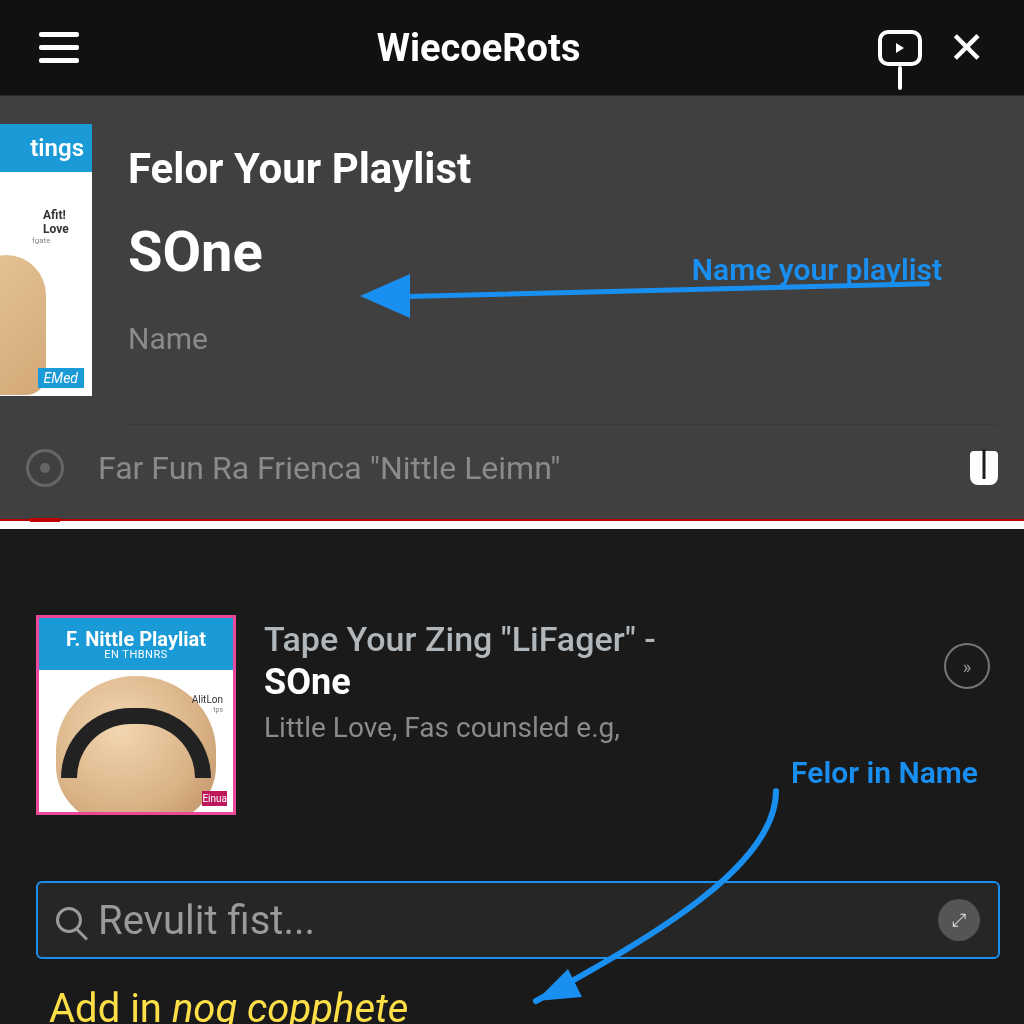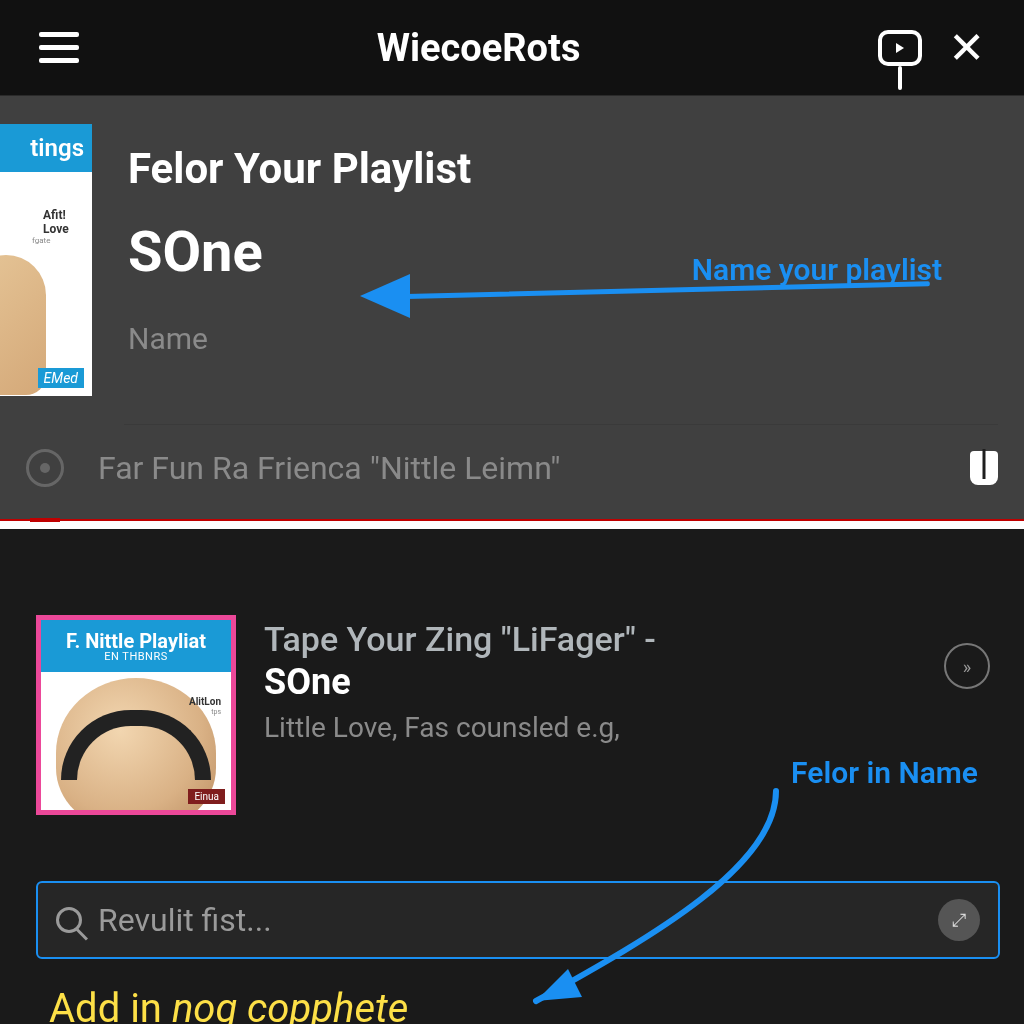--- a/index.html
+++ b/index.html
@@ -168,21 +168,21 @@
     background: #1a1a1a;
     padding: 86px 24px 0 36px;
     height: 495px;
     position: relative;
   }
   .row2 { display: flex; align-items: flex-start; }
   .album2 {
     width: 200px; height: 200px;
     background: #fff;
     flex-shrink: 0;
-    border: 5px solid #ec4899;
+    border: 3px solid #ec4899;
     position: relative; overflow:hidden;
   }
   .album2 .band {
     height: 52px; background:#1a9ad6; color:#fff;
     font-size: 20px; font-weight:700;
     display:flex; flex-direction:column; align-items:center; justify-content:center;
     line-height:1;
   }
   .album2 .band small { font-size:11px; font-weight:400; letter-spacing:0.5px;}
   .album2 .face2 {
@@ -191,23 +191,23 @@
     background: radial-gradient(circle at 40% 35%, #f2d6b0, #d9b185 60%, #b88a5e);
     border-radius: 50% 50% 40% 40%;
     position:relative;
   }
   .album2 .headphones {
     position:absolute; top:90px; left:50%; transform:translateX(-50%);
     width: 150px; height: 70px;
     border: 16px solid #222; border-bottom:none;
     border-radius: 80px 80px 0 0;
   }
-  .album2 .la { position:absolute; right:10px; top:76px; font-size:10px; color:#333; font-weight:700;}
+  .album2 .la { position:absolute; right:10px; top:76px; font-size:10px; color:#333; font-weight:400;}
   .album2 .lb { position:absolute; right:10px; top:88px; font-size:7px; color:#888;}
-  .album2 .badge2 { position:absolute; bottom:6px; right:6px; background:#7f1d1d; color:#fff; font-size:10px; padding:2px 6px;}
+  .album2 .badge2 { position:absolute; bottom:6px; right:6px; background:#be185d; color:#fff; font-size:10px; padding:2px 0;}
   .info2 { padding-left: 28px; flex:1; position:relative; }
   .line-a { font-size: 34px; color:#b0b6ba; font-weight:500; margin-top:4px;}
   .line-b { font-size: 36px; color:#fff; font-weight:700; margin-top:2px;}
   .line-c { font-size: 28px; color:#8a8a8a; margin-top:8px;}
   .go-icon {
     position:absolute; top: 28px; right: 10px;
     width: 46px; height: 46px; border: 2px solid #777; border-radius:50%;
     display:flex; align-items:center; justify-content:center;
     font-size:18px; color:#999;
   }
@@ -223,21 +223,21 @@
     border-radius: 6px;
     background: #262626;
     display:flex; align-items:center;
     padding: 0 18px;
   }
   .search-bar .mag {
     width: 26px; height:26px; border:3px solid #9a9a9a; border-radius:50%;
     position:relative; margin-right:16px; flex-shrink:0;
   }
   .search-bar .mag::after { content:""; position:absolute; width:14px; height:3px; background:#9a9a9a; bottom:-6px; right:-10px; transform:rotate(45deg);}
-  .search-bar .ph { font-size: 32px; color:#9a9a9a; flex:1;}
+  .search-bar .ph { font-size: 40px; color:#9a9a9a; flex:1;}
   .search-bar .action {
     width:42px; height:42px; background:#555; border-radius:50%;
     display:flex; align-items:center; justify-content:center; color:#ddd; font-size:18px;
   }
   .add-line {
     margin-top: 26px;
     font-size: 40px; color:#fde047;margin-left:13px;
   }
   .add-line i { font-style: italic;}
   .arrow2 {

